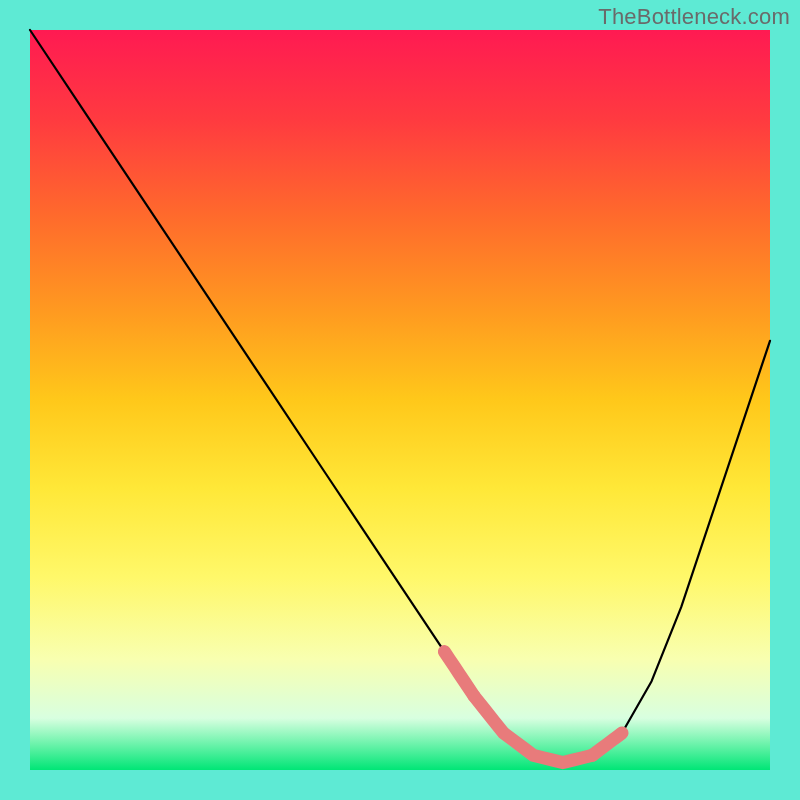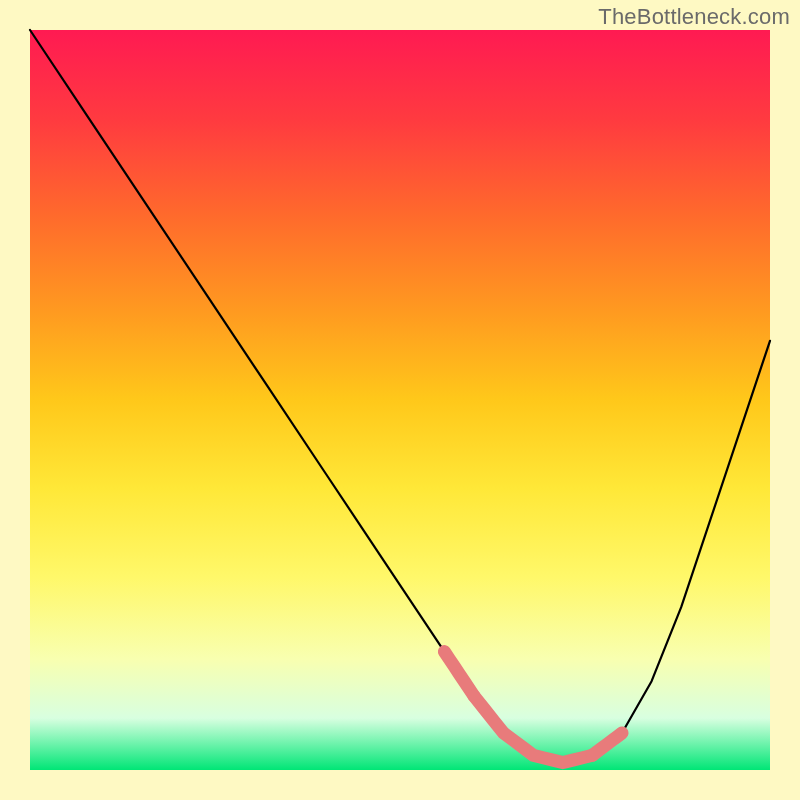--- a/index.html
+++ b/index.html
@@ -9,21 +9,21 @@
     height: 800px;
     background: #000;
     overflow: hidden;
   }
   .frame {
     position: absolute;
     left: 0;
     top: 0;
     width: 800px;
     height: 800px;
-    background: #fef9c3;
+    background: #5eead4;
   }
   .plot-area {
     position: absolute;
     left: 30px;
     top: 30px;
     width: 740px;
     height: 740px;
     background: linear-gradient(to bottom,
       #ff1a52 0%,
       #ff3a40 12%,

